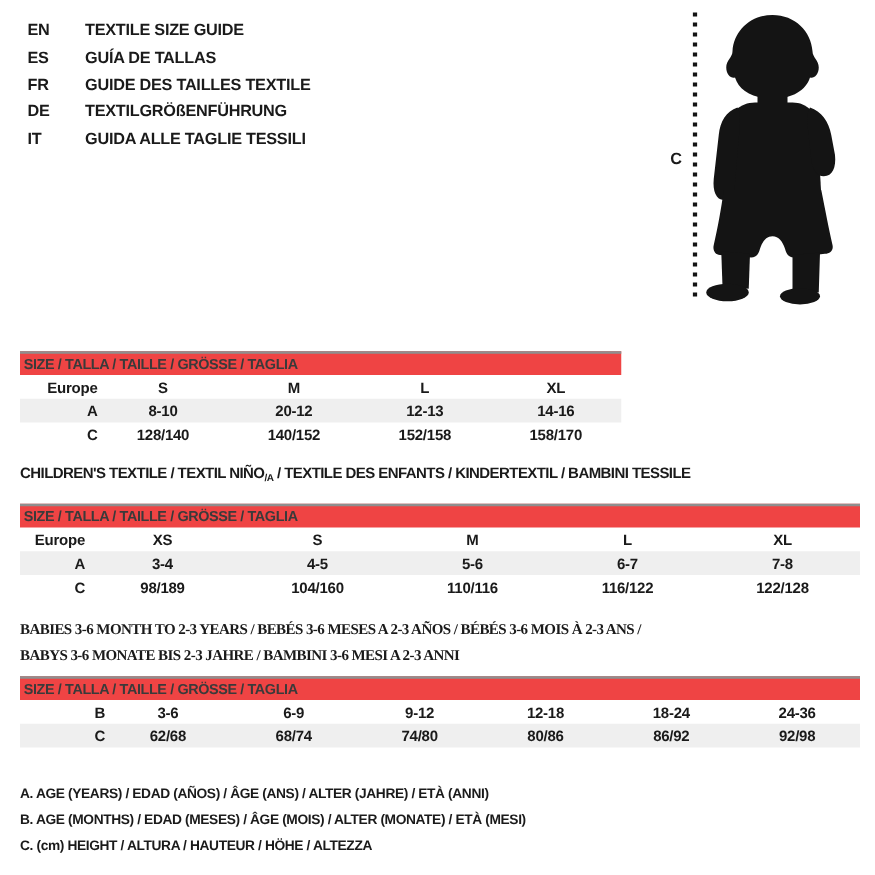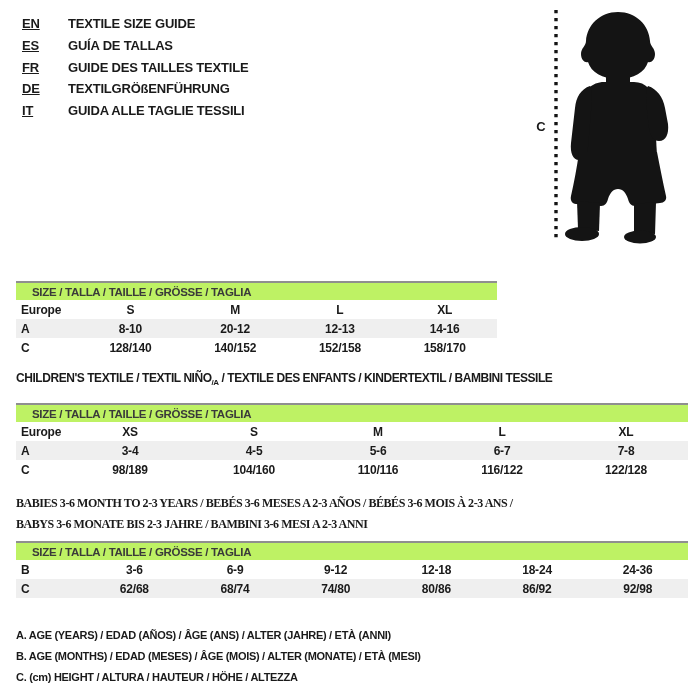--- a/index.html
+++ b/index.html
@@ -4,44 +4,44 @@
 <style>
   html,body{margin:0;padding:0;background:#ffffff;}
   .page{
     position:relative;width:700px;height:700px;background:#ffffff;
     font-family:"Liberation Sans",sans-serif;color:#1a1a1a;overflow:hidden;
   }
   
   .lang-list{position:absolute;left:22px;top:13px;}
   .lang-row{display:flex;height:21.7px;align-items:center;
     font-size:13px;font-weight:bold;letter-spacing:-0.2px;white-space:nowrap;}
-  .lang-code{width:46px;text-decoration:underline;}
+  .lang-code{width:46px;}
   
   .figure-wrap{position:absolute;left:522px;top:4px;width:176px;height:242px;}
   .measure-c{position:absolute;left:533px;top:119px;width:16px;text-align:center;
     font-size:13px;font-weight:bold;}
   
   .sec-title{position:absolute;left:16px;font-size:12px;font-weight:bold;
     letter-spacing:-0.45px;white-space:nowrap;}
   .t1-title{top:252px;}
   .t2-title{top:371px;}
   .t3-title{top:493px;line-height:20.5px;font-family:Liberation Serif, serif;}
   .title-sub{font-size:8px;position:relative;top:3px;}
   
   .tbl{position:absolute;left:16px;}
   .t1{top:281px;width:481px;}
   .t2{top:403px;width:672px;}
   .t3{top:541px;width:672px;}
-  .thead{height:17px;background:#bef264;border-top:2px solid #8f8f8f;
-    display:flex;align-items:center;padding-left:16px;
+  .thead{height:17px;background:#ef4444;border-top:2px solid #8f8f8f;
+    display:flex;align-items:center;padding-left:3px;
     font-size:11.5px;font-weight:bold;color:#3a3a3a;letter-spacing:-0.3px;}
   .trow{display:flex;height:19px;align-items:center;
     font-size:12px;font-weight:bold;letter-spacing:-0.2px;}
   .trow.stripe{background:#efefef;}
-  .tlabel{padding-left:5px;}
+  .tlabel{padding-left:5px;text-align:right;}
   .t1 .tlabel{width:57px;}
   .t2 .tlabel{width:47px;}
   .t3 .tlabel{width:63px;}
   .tcell{flex:1;text-align:center;}
   
   .legend{position:absolute;left:16px;top:624px;}
   .legend-line{height:21.4px;display:flex;align-items:center;
     font-size:11px;font-weight:bold;letter-spacing:-0.3px;white-space:nowrap;}
 </style>
 </head>

